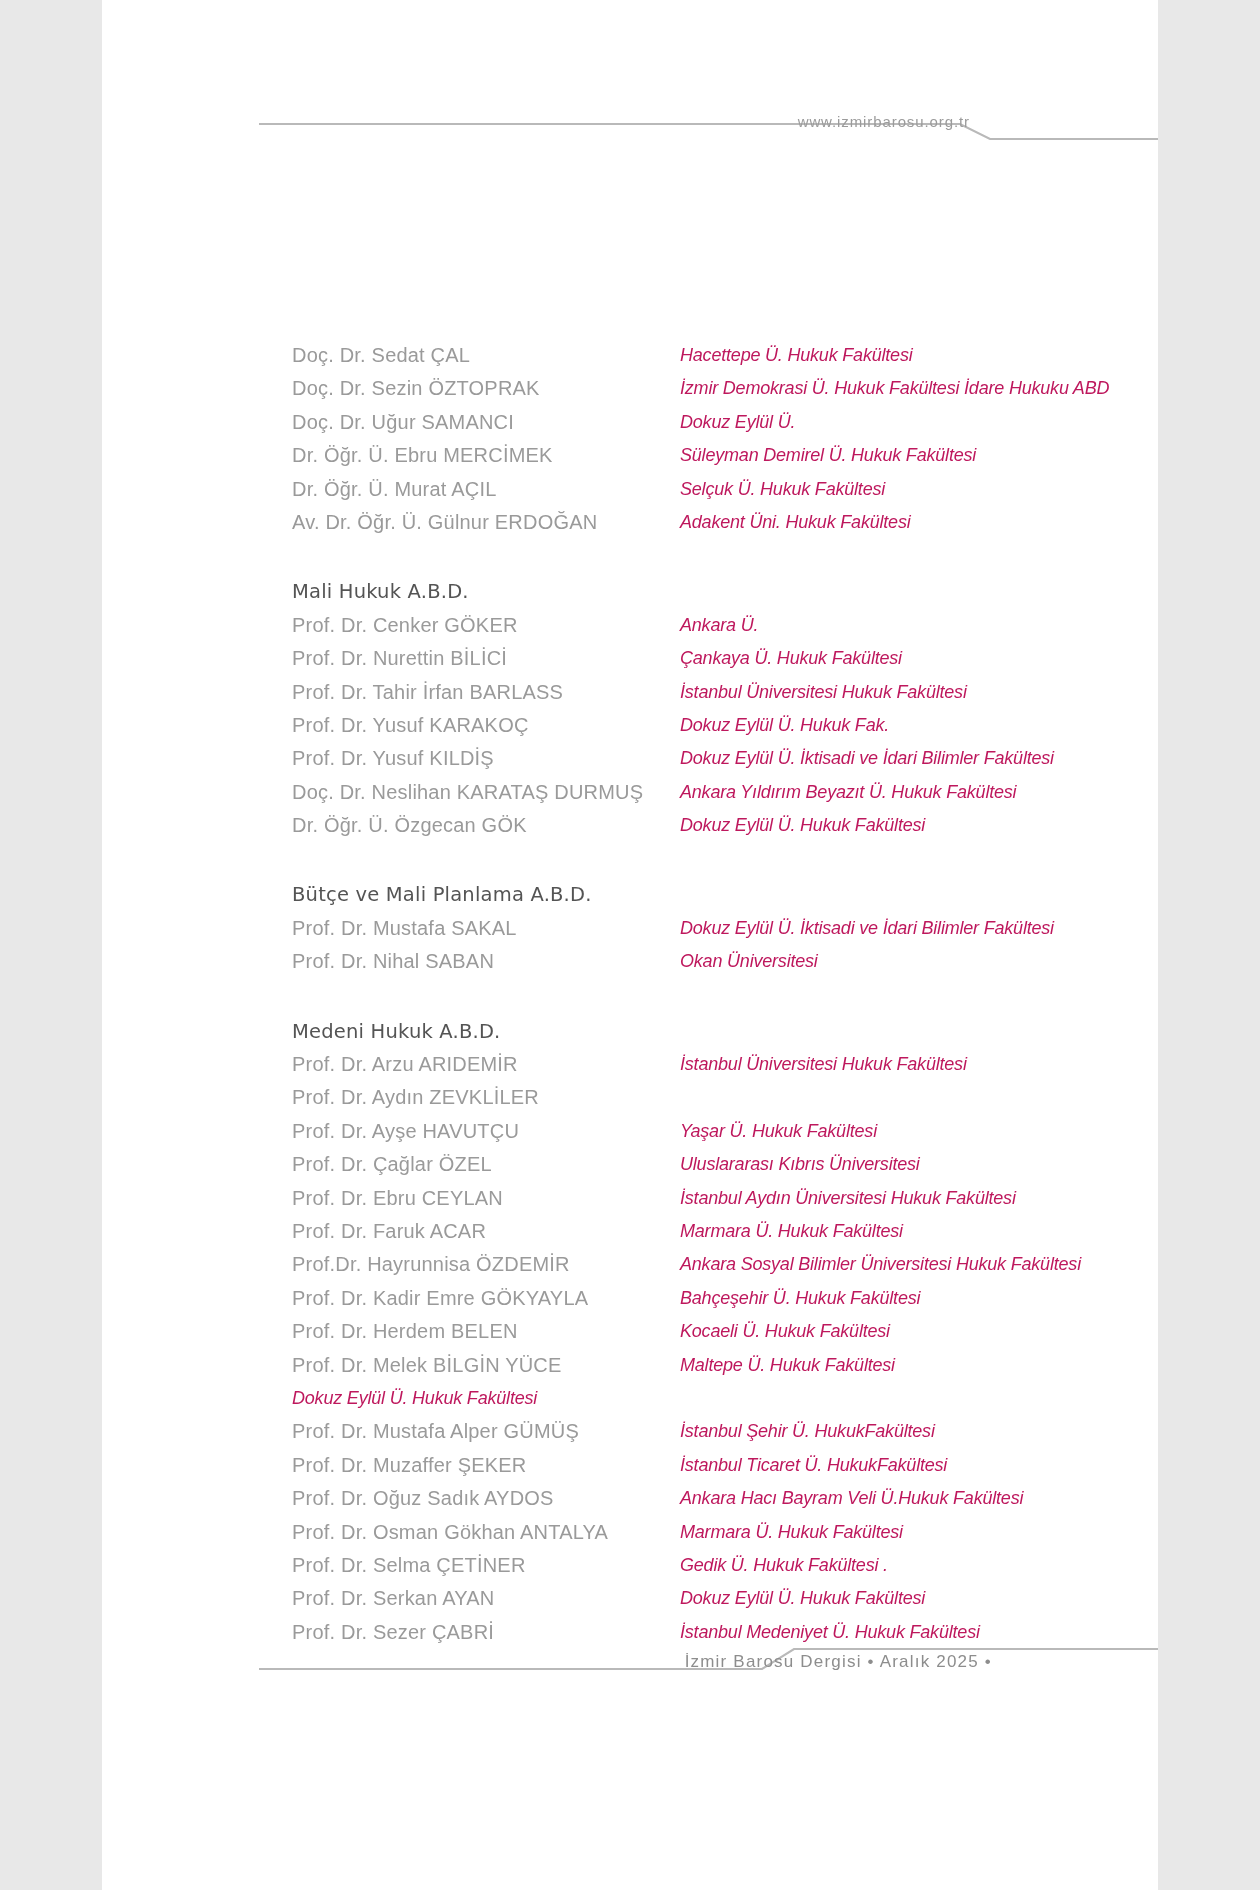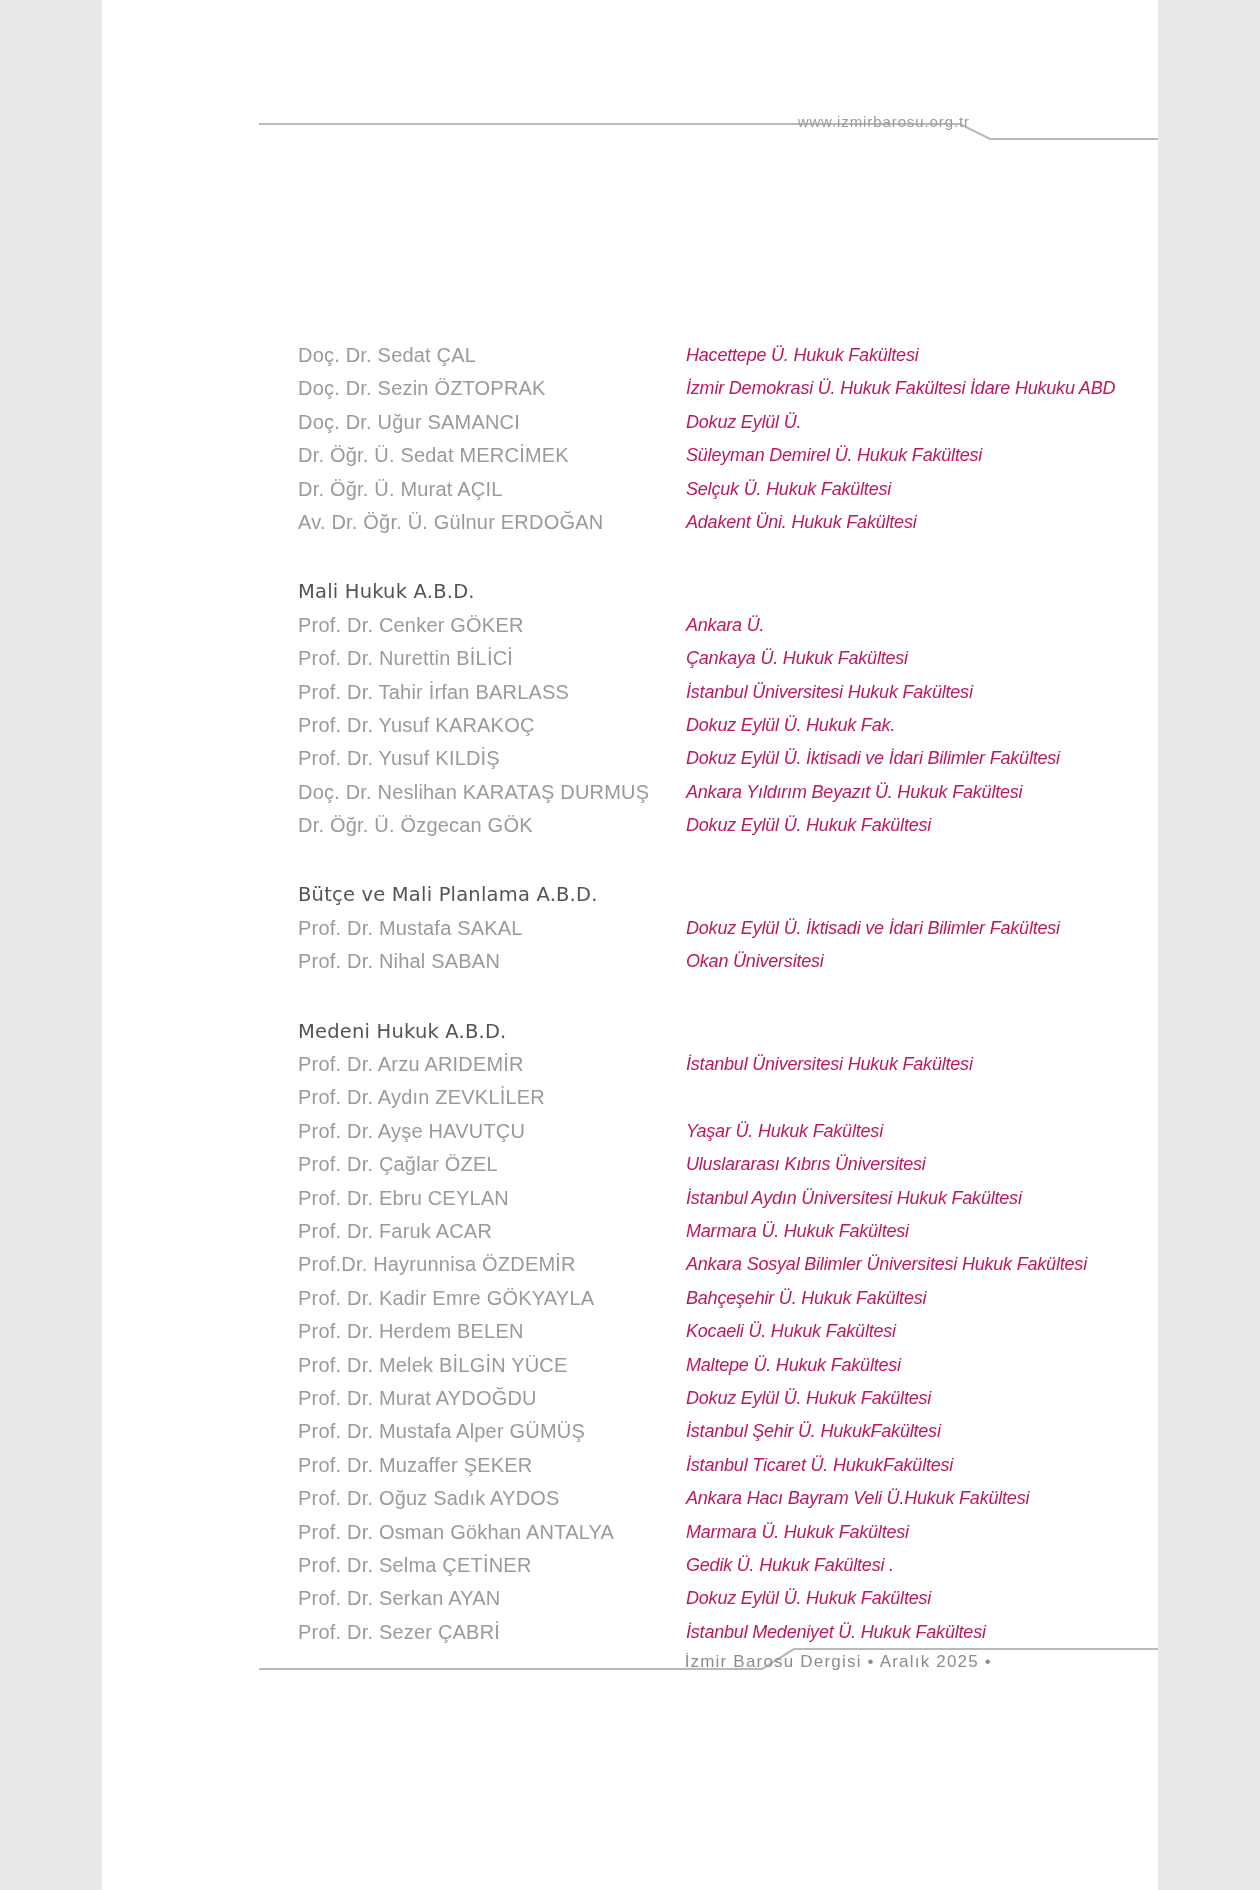--- a/index.html
+++ b/index.html
@@ -26,21 +26,21 @@
     position: absolute;
     top: 1652px;
     right: 166px;
     font-size: 17px;
     letter-spacing: 1.2px;
     color: #8d8d8d;
     font-family: "Liberation Sans", sans-serif;
   }
   .list {
     position: absolute;
-    left: 196px;
+    left: 190px;
     top: 339px;
     width: 915px;
   }
   .section + .section { margin-top: 36px; }
   .section-title {
     height: 33.4px;
     line-height: 33.4px;
     font-family: "DejaVu Sans", sans-serif;
     font-size: 19.5px;
     color: #545454;
@@ -88,21 +88,21 @@
         </div>
         <div class="row">
           <span class="name">Doç. Dr. Sezin ÖZTOPRAK</span>
           <span class="affiliation">İzmir Demokrasi Ü. Hukuk Fakültesi İdare Hukuku ABD</span>
         </div>
         <div class="row">
           <span class="name">Doç. Dr. Uğur SAMANCI</span>
           <span class="affiliation">Dokuz Eylül Ü.</span>
         </div>
         <div class="row">
-          <span class="name">Dr. Öğr. Ü. Sedat MERCİMEK</span>
+          <span class="name">Dr. Öğr. Ü. Ebru MERCİMEK</span>
           <span class="affiliation">Süleyman Demirel Ü. Hukuk Fakültesi</span>
         </div>
         <div class="row">
           <span class="name">Dr. Öğr. Ü. Murat AÇIL</span>
           <span class="affiliation">Selçuk Ü. Hukuk Fakültesi</span>
         </div>
         <div class="row">
           <span class="name">Av. Dr. Öğr. Ü. Gülnur ERDOĞAN</span>
           <span class="affiliation">Adakent Üni. Hukuk Fakültesi</span>
         </div>
@@ -185,21 +185,20 @@
         </div>
         <div class="row">
           <span class="name">Prof. Dr. Herdem BELEN</span>
           <span class="affiliation">Kocaeli Ü. Hukuk Fakültesi</span>
         </div>
         <div class="row">
           <span class="name">Prof. Dr. Melek BİLGİN YÜCE</span>
           <span class="affiliation">Maltepe Ü. Hukuk Fakültesi</span>
         </div>
         <div class="row">
-          <span class="name">Prof. Dr. Murat AYDOĞDU</span>
           <span class="affiliation">Dokuz Eylül Ü. Hukuk Fakültesi</span>
         </div>
         <div class="row">
           <span class="name">Prof. Dr. Mustafa Alper GÜMÜŞ</span>
           <span class="affiliation">İstanbul Şehir Ü. HukukFakültesi</span>
         </div>
         <div class="row">
           <span class="name">Prof. Dr. Muzaffer ŞEKER</span>
           <span class="affiliation">İstanbul Ticaret Ü. HukukFakültesi</span>
         </div>

